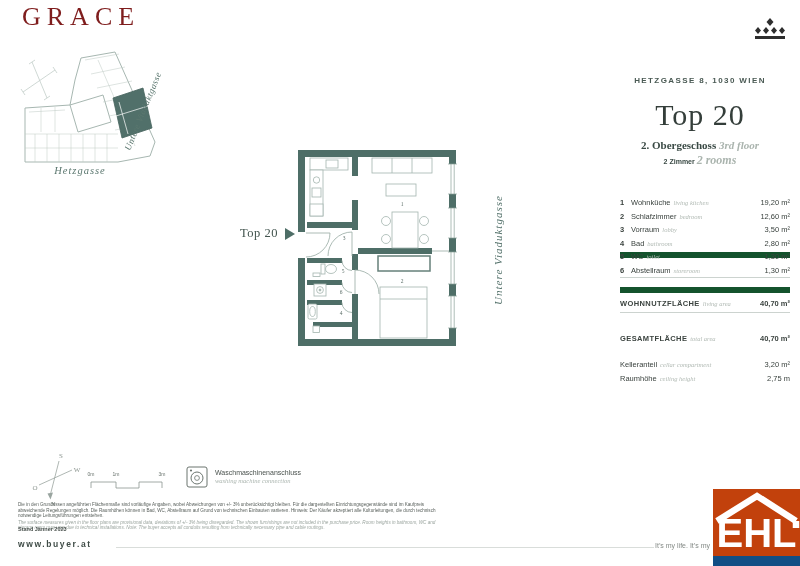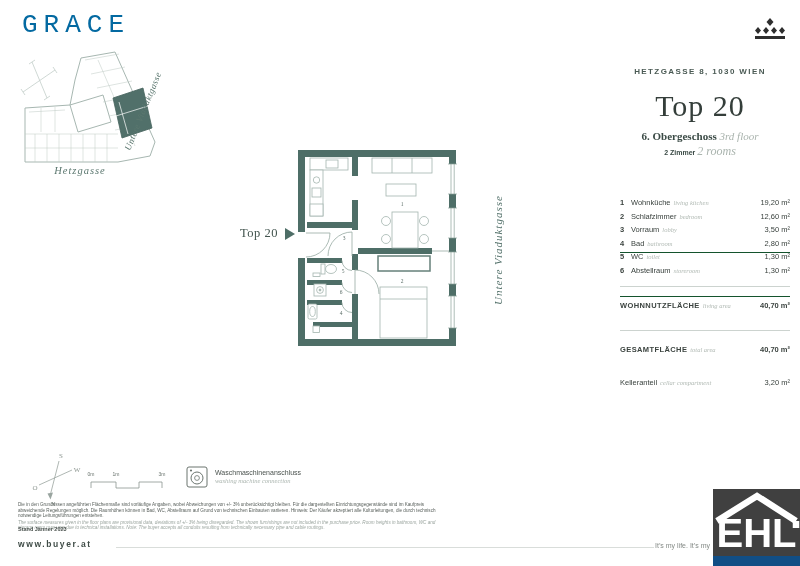--- a/index.html
+++ b/index.html
@@ -1,44 +1,44 @@
 <!DOCTYPE html>
 <html><head>
 <meta charset="utf-8">
 <style>
   html,body{margin:0;padding:0;background:#e8e8e8;}
   .page{position:relative;width:800px;height:566px;background:#ffffff;margin:0 auto;overflow:hidden;
         font-family:"Liberation Sans",sans-serif;color:#3c4440;}
   .abs{position:absolute;}
 
   
-  .grace-logo{left:22px;top:10px;font-family:Liberation Mono, monospace;font-size:26px;
-              letter-spacing:6px;color:#0369a1;font-weight:400;}
-
-  
-  .unit-head{left:600px;top:67px;width:200px;text-align:center;}
+  .grace-logo{left:22px;top:2px;font-family:Liberation Serif, serif;font-size:26px;
+              letter-spacing:6px;color:#7f1d1d;font-weight:400;}
+
+  
+  .unit-head{left:600px;top:76px;width:200px;text-align:center;}
   .addr{font-size:8px;font-weight:bold;letter-spacing:1.4px;color:#4a5a54;}
   .unit-title{margin-top:13px;font-family:"Liberation Serif",serif;font-size:30px;
               color:#343e3a;letter-spacing:1px;}
   .floor-line{margin-top:7px;font-family:"Liberation Serif",serif;font-size:11px;color:#3a4a45;}
   .floor-line .de{font-weight:bold;}
-  .it-gray{font-family:"Liberation Serif",serif;font-style:italic;color:#aab4ae;font-weight:400;}
+  .it-gray{font-family:"Liberation Serif",serif;font-style:italic;color:#aab4ae;font-weight:700;}
   .rooms-line{margin-top:2px;font-size:7px;color:#3a4a45;}
   .rooms-line .de{font-weight:bold;}
   .rooms-line .it-gray{font-size:12px;}
 
   
   .room-table{left:620px;top:162px;width:170px;}
   .trow{display:flex;align-items:baseline;height:13.5px;font-size:7.5px;}
   .trow .num{width:11px;font-weight:bold;}
   .trow .nm{color:#3c4440;text-align:right;}
   .trow .en{font-family:"Liberation Serif",serif;font-style:italic;color:#b0b9b3;font-size:6.5px;margin-left:3px;}
   .trow .sp{flex:1;}
   .trow .area{font-size:7.5px;color:#3c4440;margin-top:36px;}
-  .sumbox{margin-top:9px;border-top:1px solid #14532d;border-bottom:1px solid #ccd3cf;padding:12px 0;}
+  .sumbox{margin-top:9px;border-top:6px solid #14532d;border-bottom:1px solid #ccd3cf;padding:5px 0;}
   .sumbox .trow{height:9px;}
   .sumbox .lbl{font-weight:bold;font-size:7.5px;letter-spacing:.4px;}
   .sumbox .area{font-weight:bold;}
   .extras{margin-top:11px;}
   .extras .trow{height:14px;}
 
   
   .plan-label{left:240px;top:226px;font-family:"Liberation Serif",serif;font-size:12.5px;
               color:#42544e;letter-spacing:.5px;display:flex;align-items:center;}
   .plan-label .tri{display:inline-block;width:0;height:0;border-top:6px solid transparent;
@@ -60,21 +60,21 @@
   .legend-en{font-size:6.5px;font-family:"Liberation Serif",serif;font-style:italic;color:#aab4ae;margin-top:1px;}
   .disclaimer{left:18px;top:502px;width:428px;}
   .disclaimer .de{font-size:4.6px;line-height:1.2;color:#5a615d;margin:0;}
   .disclaimer .en{font-size:4.6px;line-height:1.2;color:#9ba59f;font-style:italic;margin:1px 0 0 0;}
   .stamp{left:18px;top:526px;font-size:5.5px;font-weight:bold;color:#4a524e;}
   .website{left:18px;top:539px;font-size:8.5px;font-weight:bold;letter-spacing:1.6px;color:#3f4c47;}
   .foot-line{left:116px;top:547px;width:538px;border-top:1px solid #d9ddda;height:0;}
   .tagline{left:650px;top:542px;width:60px;text-align:right;font-size:7px;color:#838985;}
 
   
-  .ehl-box{left:713px;top:489px;width:87px;height:77px;background:#404040;}
+  .ehl-box{left:713px;top:489px;width:87px;height:77px;background:#c2410c;}
   .ehl-roof{position:absolute;left:0;top:0;}
   .ehl-text{position:absolute;left:0;top:24px;width:100%;text-align:center;
             font-family:"Liberation Sans",sans-serif;font-weight:bold;font-size:40px;
             line-height:1;color:#ffffff;}
   .ehl-bar{position:absolute;left:0;bottom:0;width:100%;height:10px;background:#114e85;}
 </style>
 </head>
 <body>
 
 <div class="page">
@@ -134,21 +134,21 @@
       <path d="M101,66 L133,56" stroke="#ffffff" stroke-width="0.7" fill="none"></path>
     </g>
   </svg>
   <div class="abs street-site-diag">Untere Viaduktgasse</div>
   <div class="abs street-site-bot">Hetzgasse</div>
 
   <div class="abs unit-head">
     <div class="addr">HETZGASSE 8, 1030 WIEN</div>
     <div class="unit-title">Top 20</div>
     <div class="floor-line">
-      <span class="de">6. Obergeschoss</span>
+      <span class="de">2. Obergeschoss</span>
       <span class="it-gray">3rd floor</span>
     </div>
     <div class="rooms-line">
       <span class="de">2 Zimmer</span>
       <span class="it-gray">2 rooms</span>
     </div>
   </div>
 
   <div class="abs room-table">
     <div class="trow">
@@ -210,20 +210,26 @@
         <span class="area">40,70 m²</span>
       </div>
     </div>
 
     <div class="extras">
       <div class="trow">
         <span class="nm">Kelleranteil</span>
         <span class="en">cellar compartment</span>
         <span class="sp"></span>
         <span class="area">3,20 m²</span>
+      </div>
+      <div class="trow">
+        <span class="nm">Raumhöhe</span>
+        <span class="en">ceiling height</span>
+        <span class="sp"></span>
+        <span class="area">2,75 m</span>
       </div>
     </div>
   </div>
 
   <svg class="abs" style="left:286px;top:136px;" width="232" height="222" viewBox="0 0 232 222">
 
     <path d="M12,14 H170 V210 H12 Z M19,21 H163 V203 H19 Z" fill="#4e6e67" fill-rule="evenodd"></path>
 
     <rect x="11" y="96" width="9" height="26" fill="#ffffff"></rect>
 

